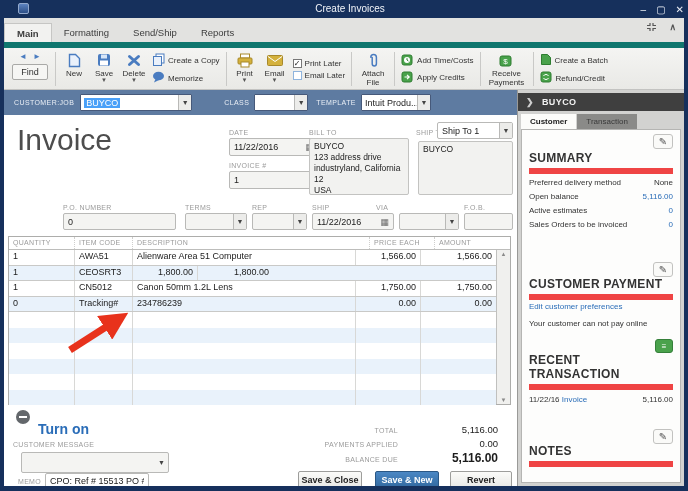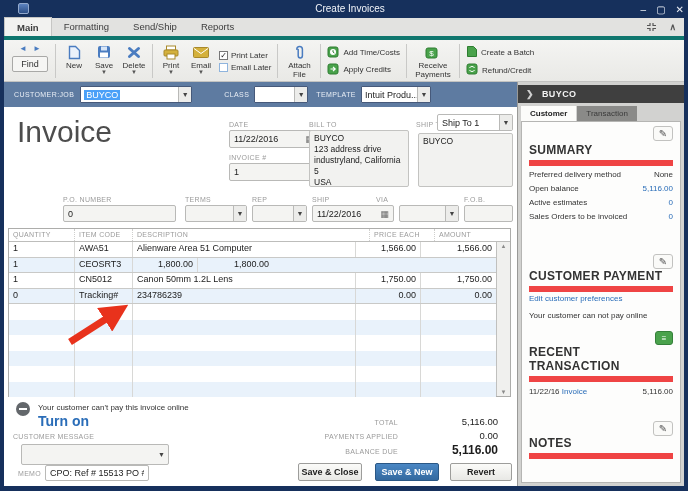--- a/index.html
+++ b/index.html
@@ -11,21 +11,21 @@
   .titlebar { position:absolute; top:0; left:12px; right:0; height:18px; color:#fff; }
   .tb-appicon { position:absolute; left:6px; top:3px; width:11px; height:11px; border:1px solid #93a9cc; background:linear-gradient(#5d83c0,#2d4f86); border-radius:2px; }
   .tb-title { position:absolute; left:0; right:0; top:0; height:18px; line-height:18px; text-align:center; font-size:10px; color:#f2f5fa; }
   .tb-controls { position:absolute; right:4px; top:0; height:18px; display:flex; gap:10px; align-items:center; font-size:10px; color:#e9edf4; }
   .tb-controls span { cursor:default; }
 
   
   .app { position:absolute; top:18px; left:4px; right:4px; bottom:5px; background:#fff; display:flex; flex-direction:column; }
 
   
-  .ribbonbar { height:22px; background:#e2e2e0; border-bottom:4px solid #0f766e; display:flex; align-items:flex-end; position:relative; }
+  .ribbonbar { height:30px; background:#e2e2e0; border-bottom:6px solid #0f766e; display:flex; align-items:flex-end; position:relative; }
   .rtab { padding:4px 12px 3px; font-size:9.5px; color:#3c3c3c; cursor:pointer; }
   .rtab.active { background:#f2f2f0; border:1px solid #c6c6c4; border-bottom:none; font-weight:bold; }
   .ribbon-right { position:absolute; right:8px; top:4px; display:flex; gap:12px; align-items:center; }
   .chev-up { font-size:9px; color:#555; font-weight:bold; }
 
   
   .toolbar { height:42px; background:linear-gradient(#f4f4f2,#e9e9e6); border-bottom:1px solid #c3c3c1; display:flex; align-items:stretch; padding:2px 2px 1px 4px; overflow:hidden; }
   .sep { width:1px; background:#c9c9c7; margin:2px 3px; }
   .tb-find { display:flex; flex-direction:column; align-items:center; justify-content:flex-start; padding-top:2px; width:44px; }
   .nav-arrows { display:flex; gap:6px; font-size:8px; color:#4a7cc0; line-height:10px; }
@@ -168,20 +168,36 @@
       </div>
       <div class="tb-item">
         <span class="ticon">
             <svg width="14" height="13">
               <path d="M2.5 2.5 L11.5 10.5 M11.5 2.5 L2.5 10.5" stroke="#4a7cc0" stroke-width="3" stroke-linecap="round"></path>
             </svg>
           </span>
         <span class="tlabel">Delete</span>
           <span class="caret">▼</span>
       </div>
+      <div class="tb-stack">
+        <div class="stack-line">
+          <span><svg width="13" height="13">
+                <rect x="4" y="1" width="8" height="9" fill="#fff" stroke="#4a7cc0"></rect>
+                <rect x="1.5" y="3.5" width="8" height="9" fill="#eaf1fb" stroke="#4a7cc0"></rect>
+              </svg></span>
+          <span>Create a Copy</span>
+        </div>
+        <div class="stack-line">
+          <span><svg width="13" height="12">
+                <ellipse cx="6.5" cy="5" rx="5.5" ry="4.3" fill="#4a7cc0"></ellipse>
+                <path d="M3.5 8 L2 11.5 L7 9z" fill="#4a7cc0"></path>
+              </svg></span>
+          <span>Memorize</span>
+        </div>
+      </div>
       <div class="sep"></div>
       <div class="tb-item">
         <span class="ticon">
             <svg width="16" height="15">
               <rect x="3.5" y="1" width="9" height="4" fill="#fff" stroke="#a8892b"></rect>
               <rect x="1" y="5" width="14" height="6" rx="1" fill="#d4b13c" stroke="#a8892b"></rect>
               <rect x="4" y="9" width="8" height="5" fill="#fff" stroke="#a8892b"></rect>
             </svg>
           </span>
         <span class="tlabel">Print</span>
@@ -295,21 +311,21 @@
           </div>
           <div class="abs flabel" style="left:225px; top:47px;">INVOICE #</div>
           <div class="abs fld" style="left:225px; top:56px; width:90px; height:18px;">
             <span class="grow">1</span>
           </div>
 
           <div class="abs flabel" style="left:305px; top:14px;">BILL TO</div>
           <div class="abs addr-box" style="left:305px; top:23px; width:100px; height:57px;">
             <div>BUYCO</div>
             <div>123 address drive</div>
-            <div>industryland, California 5</div>
+            <div>industryland, California 12</div>
             <div>USA</div>
           </div>
 
           <div class="abs flabel" style="left:412px; top:14px;">SHIP TO</div>
           <div class="abs fld white" style="left:433px; top:7px; width:76px; height:17px;">
             <span class="grow">Ship To 1</span>
               <span class="dda">▼</span>
           </div>
           <div class="abs addr-box" style="left:414px; top:26px; width:95px; height:54px;">
             <div>BUYCO</div>
@@ -433,21 +449,20 @@
           <svg class="arrow-svg" width="513" height="379">
             <defs>
                 <marker id="ah" markerWidth="4" markerHeight="4" refX="2.6" refY="2" orient="auto">
                   <path d="M0 0L4 2L0 4z" fill="#e8321c"></path>
                 </marker>
               </defs>
             <line x1="66" y1="235" x2="116" y2="203" stroke="#e8321c" stroke-width="7" marker-end="url(#ah)"></line>
           </svg>
 
           <div class="abs nopay-ic" style="left:12px; top:295px;"></div>
-          <div class="abs" style="left:34px; top:296px; font-size:8px; color:#333;">Your customer can't pay this invoice online</div>
           <div class="abs link" style="left:34px; top:306px; font-size:14px; font-weight:bold;">Turn on</div>
           <div class="abs flabel" style="left:9px; top:326px;">CUSTOMER MESSAGE</div>
           <div class="abs fld" style="left:17px; top:337px; width:148px; height:21px;">
             <span class="grow"></span>
               <span class="dda" style="background:transparent; border-left:none;">▼</span>
           </div>
           <div class="abs flabel" style="left:14px; top:363px;">MEMO</div>
           <div class="abs fld white" style="left:41px; top:358px; width:104px; height:16px;">
             <span class="grow">CPO: Ref # 15513 PO # 0</span>
           </div>

